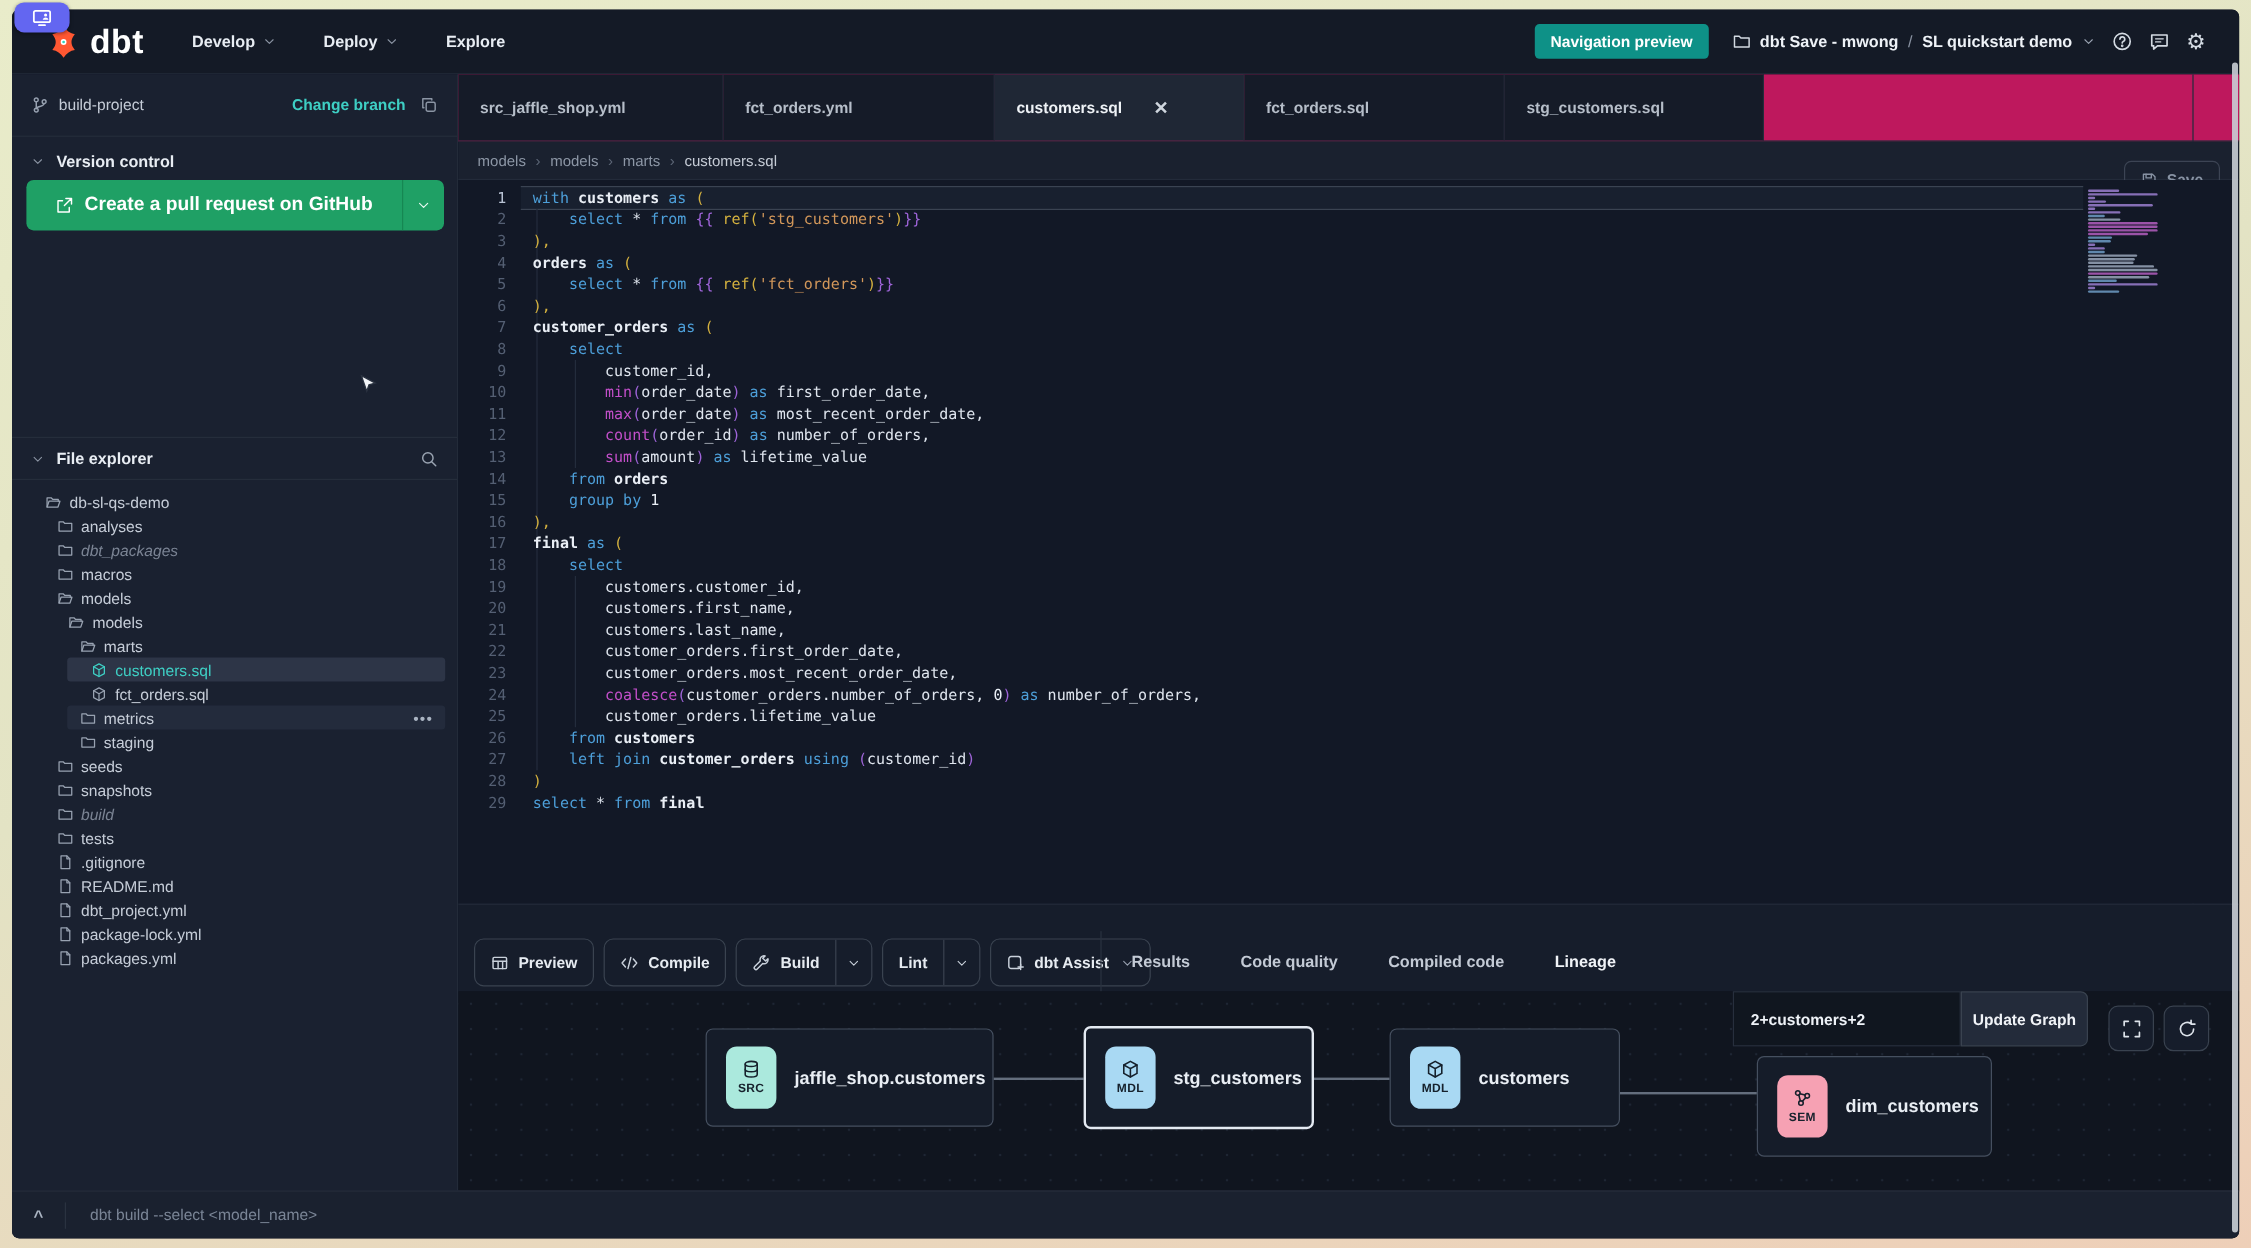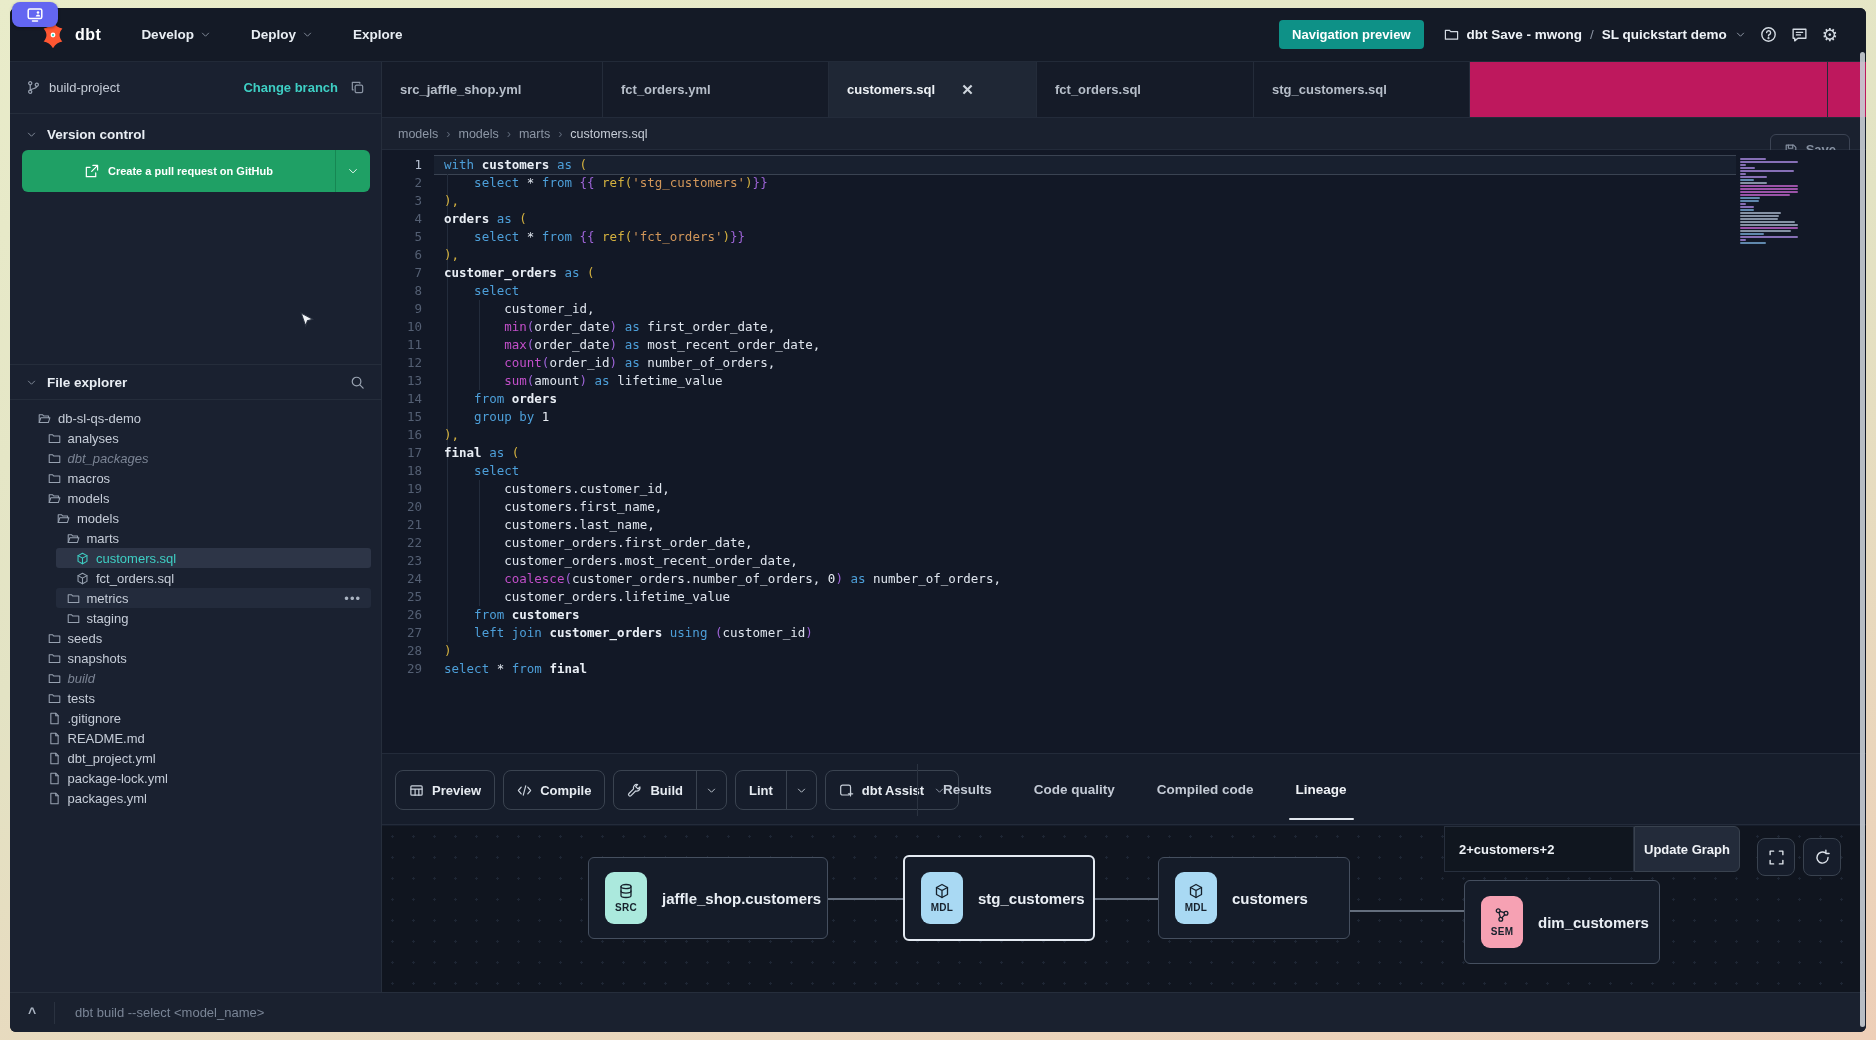--- a/index.html
+++ b/index.html
@@ -7,21 +7,21 @@
   #frame { position:absolute; inset:0; background:linear-gradient(165deg,#e9ecca 0%,#e3e3c4 45%,#eecfb8 100%); }
   #app { position:absolute; left:10px; top:8px; width:1856px; height:1024px; background:#121826; border-radius:6px; overflow:hidden; }
   svg { display:block; }
 
   
   #share-pill { position:absolute; left:12px; top:2px; width:46px; height:25px; background:#6366f1; border-radius:8px; display:flex; align-items:center; justify-content:center; color:#fff; z-index:50; box-shadow:0 1px 3px rgba(0,0,0,.35); }
 
   
   #topbar { position:absolute; left:0; top:0; width:100%; height:54px; background:#141a26; border-bottom:1px solid #222a38; display:flex; align-items:center; }
   #logo { display:flex; align-items:center; gap:7px; margin-left:28px; }
-  #logo .word { color:#fff; font-size:16px; font-weight:800; letter-spacing:.5px; }
+  #logo .word { color:#fff; font-size:28px; font-weight:800; letter-spacing:.5px; }
   #topnav { display:flex; align-items:center; gap:40px; margin-left:40px; }
   .menu-item { display:flex; align-items:center; gap:6px; color:#e8edf3; font-size:13.5px; font-weight:700; cursor:pointer; }
   .menu-item .chev { color:#8a93a2; }
   #top-right { margin-left:auto; display:flex; align-items:center; margin-right:28px; gap:14px; }
   #navprev { background:#0e9187; color:#fff; border:none; font-family:inherit; font-size:13px; font-weight:700; padding:7px 13px; border-radius:4px; cursor:pointer; }
   #acct { display:flex; align-items:center; gap:8px; color:#eef2f7; font-size:13.5px; font-weight:700; margin-left:6px; }
   #acct .sep { color:#8a93a2; font-weight:400; }
   #acct .chev { color:#9aa3b2; }
   .top-icon { color:#d3dae2; cursor:pointer; }
   .gear-glyph { font-size:18px; line-height:1; color:#d3dae2; }
@@ -29,21 +29,21 @@
   
   #sidebar { position:absolute; left:0; top:54px; width:372px; height:930px; background:#1a2130; border-right:1px solid #262e3c; }
   #branch-row { height:52px; display:flex; align-items:center; border-bottom:1px solid #252d3b; padding:0 16px; }
   #branch-row .bname { color:#c5ccd7; font-size:13px; margin-left:8px; }
   #branch-row .change { margin-left:auto; color:#3ecfc4; font-size:13px; font-weight:600; cursor:pointer; }
   #branch-row .copy { margin-left:12px; color:#8b95a4; cursor:pointer; }
   .section-header { height:36px; display:flex; align-items:center; padding:0 16px; color:#e8edf3; font-size:13.5px; font-weight:700; }
   .section-header .chev { color:#8a93a2; margin-right:10px; }
   #vc-header { margin-top:2px; }
   #pr-btn { position:absolute; left:12px; top:88px; width:348px; height:42px; display:flex; background:#1fa065; border-radius:6px; overflow:hidden; cursor:pointer; }
-  #pr-btn .main { flex:1; display:flex; align-items:center; justify-content:center; gap:9px; color:#fff; font-size:11px; font-weight:700; border-right:1px solid #168753; }
+  #pr-btn .main { flex:1; display:flex; align-items:center; justify-content:center; gap:9px; color:#fff; font-size:16px; font-weight:700; border-right:1px solid #168753; }
   #pr-btn .dd { width:34px; display:flex; align-items:center; justify-content:center; color:#eafaf2; }
   #fe-header { position:absolute; left:0; top:302px; width:100%; border-top:1px solid #252d3b; border-bottom:1px solid #252d3b; }
   #fe-header .search { margin-left:auto; color:#9aa4b2; cursor:pointer; }
   #tree { position:absolute; left:0; top:346px; width:100%; }
   .trow { position:relative; height:20px; display:flex; align-items:center; font-size:13px; color:#c6cdd8; cursor:pointer; }
   .trow .hl { position:absolute; left:46px; right:10px; top:0; bottom:0; border-radius:3px; }
   .trow.selected .hl { background:#2d3547; }
   .trow.hover .hl { background:#232b3c; }
   .trow .ticon { position:relative; color:#98a2b1; margin-right:7px; }
   .trow .tlabel { position:relative; }
@@ -71,21 +71,21 @@
   #code { position:absolute; left:62px; top:6px; white-space:pre; color:#dfe5ee; }
   .tk-k{color:#4d9fd9} .tk-c{color:#e9eef5;font-weight:700} .tk-i{color:#dfe5ee}
   .tk-f{color:#c24fc9} .tk-s{color:#d2975a} .tk-y{color:#d4b13f} .tk-p{color:#9e64d8}
   .tk-n{color:#e9eef5} .tk-o{color:#dfe5ee}
   .iguide { position:absolute; width:1px; background:#232c3c; }
   #minimap { position:absolute; left:1358px; top:8px; width:62px; }
   #minimap div { height:2px; margin-bottom:1px; border-radius:1px; opacity:.85; }
 
   
   #bottompane { position:absolute; left:0; top:691px; width:100%; height:239px; background:#161d2b; border-top:1px solid #232b3a; }
-  #btnrow { position:absolute; left:0; top:0; width:100%; height:71px; border-bottom:1px solid #232b3a; }
+  #btnrow { position:absolute; left:0; top:12px; width:100%; height:71px; border-bottom:1px solid #232b3a; }
   #buttons { position:absolute; left:13px; top:16px; display:flex; gap:8px; }
   .tbtn { height:40px; display:flex; align-items:stretch; border:1px solid #3a4350; border-radius:8px; color:#e6ebf1; font-size:13px; font-weight:600; cursor:pointer; overflow:hidden; }
   .tbtn .seg { display:flex; align-items:center; gap:8px; padding:0 13px; }
   .tbtn .seg .bicon { color:#c9d1db; }
   .tbtn .ddseg { display:flex; align-items:center; padding:0 9px; border-left:1px solid #3a4350; color:#c9d1db; }
   .tbtn .chev-inline { color:#9aa3b2; margin-left:2px; }
   #btn-divider { position:absolute; left:535px; top:10px; width:1px; height:52px; background:#2a3240; }
   #btmtabs { position:absolute; left:558px; top:0; height:71px; display:flex; align-items:center; gap:36px; }
   .btab { position:relative; height:100%; display:flex; align-items:center; font-size:13.5px; font-weight:600; color:#c3cad5; cursor:pointer; padding:0 3px; }
   .btab.active { color:#f0f3f7; }

